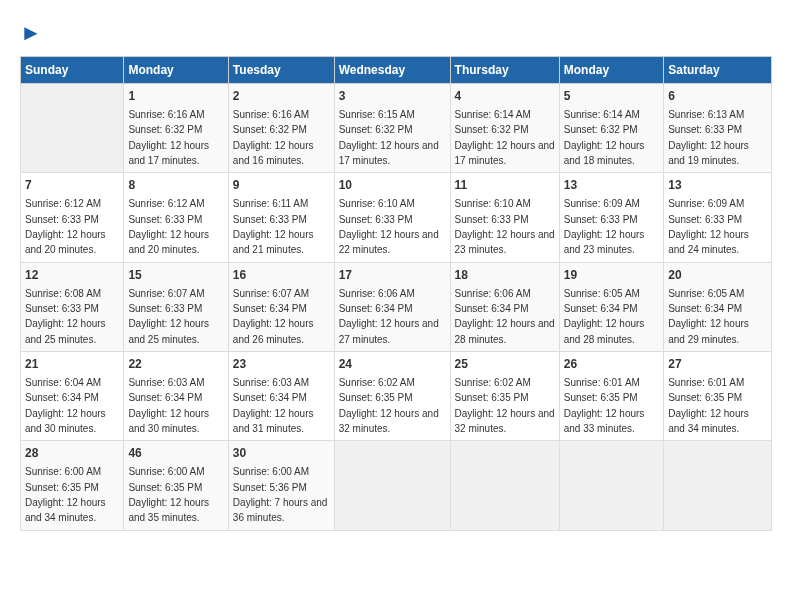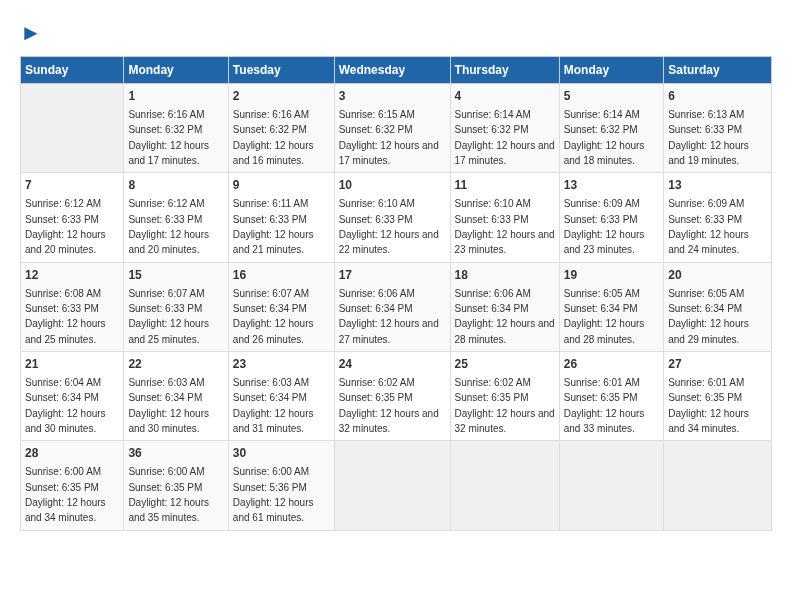--- a/index.html
+++ b/index.html
@@ -152,21 +152,21 @@
         <td><span class="day-number">21</span><span class="day-info">Sunrise: 6:04 AM</span><br><span class="day-info">Sunset: 6:34 PM</span><br><span class="day-info">Daylight: 12 hours and 30 minutes.</span></td>
         <td><span class="day-number">22</span><span class="day-info">Sunrise: 6:03 AM</span><br><span class="day-info">Sunset: 6:34 PM</span><br><span class="day-info">Daylight: 12 hours and 30 minutes.</span></td>
         <td><span class="day-number">23</span><span class="day-info">Sunrise: 6:03 AM</span><br><span class="day-info">Sunset: 6:34 PM</span><br><span class="day-info">Daylight: 12 hours and 31 minutes.</span></td>
         <td><span class="day-number">24</span><span class="day-info">Sunrise: 6:02 AM</span><br><span class="day-info">Sunset: 6:35 PM</span><br><span class="day-info">Daylight: 12 hours and 32 minutes.</span></td>
         <td><span class="day-number">25</span><span class="day-info">Sunrise: 6:02 AM</span><br><span class="day-info">Sunset: 6:35 PM</span><br><span class="day-info">Daylight: 12 hours and 32 minutes.</span></td>
         <td><span class="day-number">26</span><span class="day-info">Sunrise: 6:01 AM</span><br><span class="day-info">Sunset: 6:35 PM</span><br><span class="day-info">Daylight: 12 hours and 33 minutes.</span></td>
         <td><span class="day-number">27</span><span class="day-info">Sunrise: 6:01 AM</span><br><span class="day-info">Sunset: 6:35 PM</span><br><span class="day-info">Daylight: 12 hours and 34 minutes.</span></td>
       </tr>
       <tr>
         <td><span class="day-number">28</span><span class="day-info">Sunrise: 6:00 AM</span><br><span class="day-info">Sunset: 6:35 PM</span><br><span class="day-info">Daylight: 12 hours and 34 minutes.</span></td>
-        <td><span class="day-number">36</span><span class="day-info">Sunrise: 6:00 AM</span><br><span class="day-info">Sunset: 6:35 PM</span><br><span class="day-info">Daylight: 12 hours and 35 minutes.</span></td>
-        <td><span class="day-number">30</span><span class="day-info">Sunrise: 6:00 AM</span><br><span class="day-info">Sunset: 5:36 PM</span><br><span class="day-info">Daylight: 12 hours and 61 minutes.</span></td>
+        <td><span class="day-number">46</span><span class="day-info">Sunrise: 6:00 AM</span><br><span class="day-info">Sunset: 6:35 PM</span><br><span class="day-info">Daylight: 12 hours and 35 minutes.</span></td>
+        <td><span class="day-number">30</span><span class="day-info">Sunrise: 6:00 AM</span><br><span class="day-info">Sunset: 5:36 PM</span><br><span class="day-info">Daylight: 7 hours and 36 minutes.</span></td>
         <td class="empty-cell"></td>
         <td class="empty-cell"></td>
         <td class="empty-cell"></td>
         <td class="empty-cell"></td>
       </tr>
     </tbody>
 </table>
 
 </body></html>

